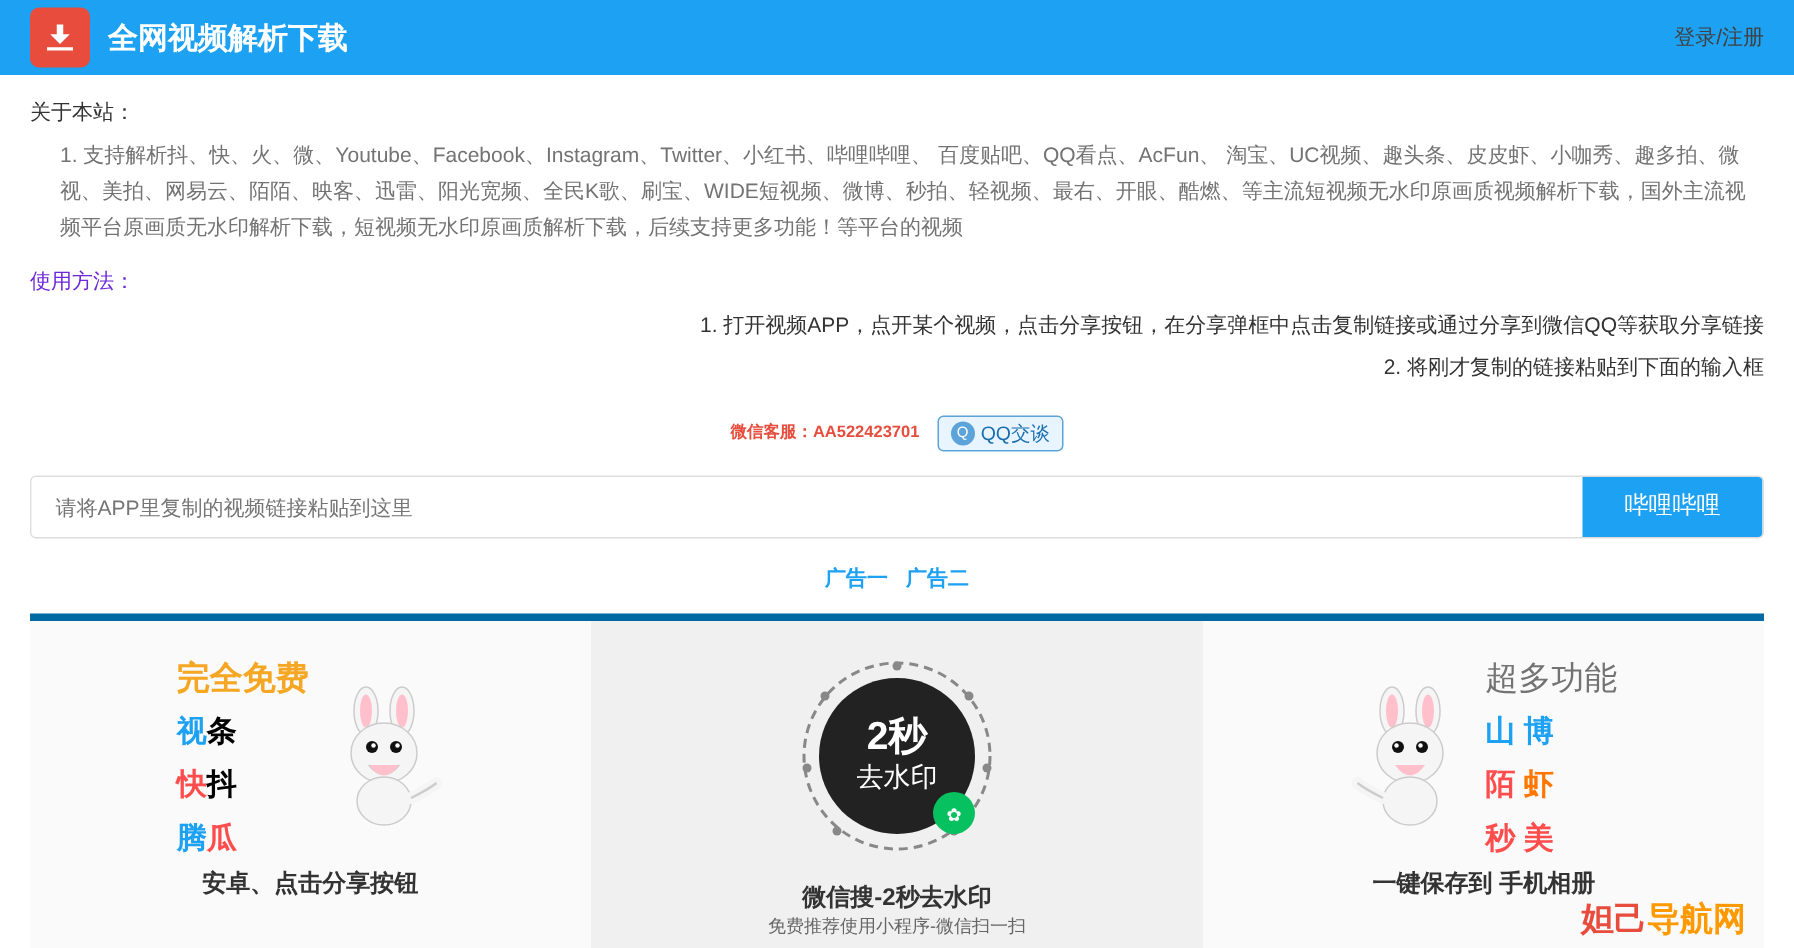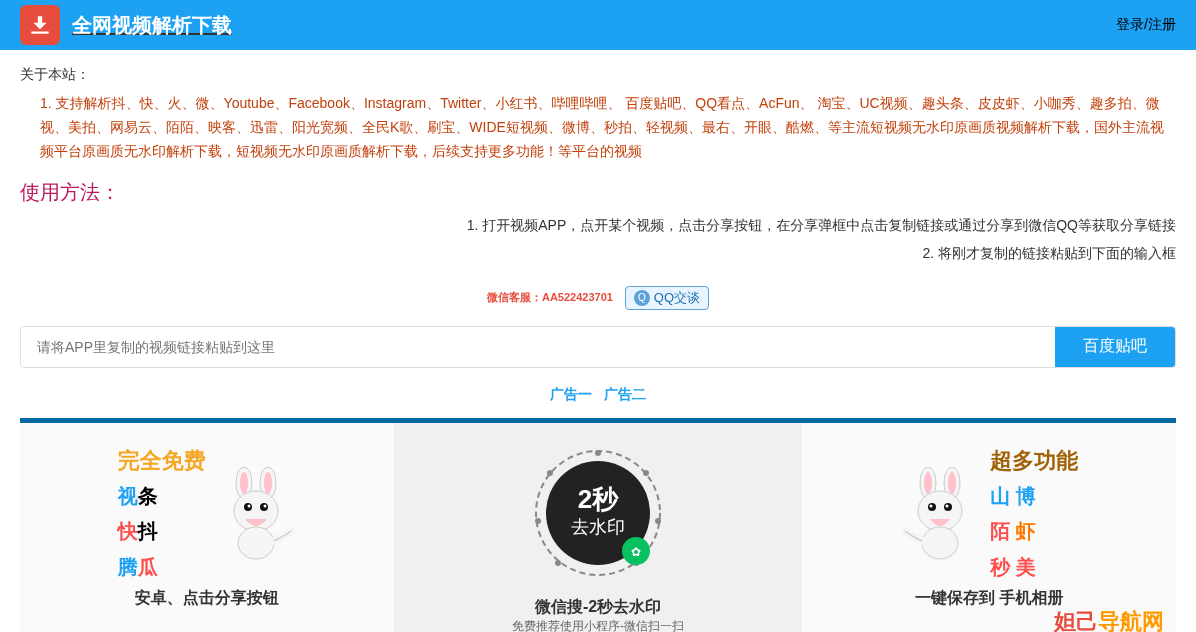--- a/index.html
+++ b/index.html
@@ -11,21 +11,20 @@
       height: 50px;
       display: flex;
       align-items: center;
       justify-content: space-between;
       padding: 0 20px;
     }
     .header-left {
       display: flex;
       align-items: center;
       gap: 12px;
-      text-decoration: underline;
     }
     .header-logo {
       width: 40px;
       height: 40px;
       background: #e74c3c;
       border-radius: 6px;
       display: flex;
       align-items: center;
       justify-content: center;
     }
@@ -33,21 +32,21 @@
       width: 26px;
       height: 26px;
       fill: white;
     }
     .header-title {
       color: white;
       font-size: 20px;
       font-weight: bold;
     }
     .header-login {
-      color: #000000;
+      color: #404040;
       font-size: 14px;
       cursor: pointer;
     }
 
     
     .main {
       padding: 16px 20px;
     }
 
     .about-title {
@@ -57,34 +56,34 @@
     }
 
     .about-list {
       list-style: none;
       padding-left: 20px;
       margin-bottom: 14px;
     }
     .about-list li {
       margin-bottom: 16px;
       line-height: 1.7;
-      color: #c2410c;
+      color: #737373;
       font-size: 14px;
     }
     .about-list li::before {
       content: counter(li-counter) ". ";
       counter-increment: li-counter;
     }
     .about-list {
       counter-reset: li-counter;
     }
 
     .usage-title {
-      font-size: 20px;
-      color: #be185d;
+      font-size: 14px;
+      color: #6d28d9;
       margin-bottom: 8px;
     }
     .usage-list {
       list-style: none;
       padding-left: 20px;
       counter-reset: usage-counter;
       margin-bottom: 20px;
     }
     .usage-list li {
       margin-bottom: 4px;
@@ -249,21 +248,21 @@
   <div class="contact-bar">
     <span class="contact-wechat">微信客服：AA522423701</span>
     <button class="qq-btn">
       <span style="display:inline-block;width:16px;height:16px;background:#5ba3d9;border-radius:50%;font-size:10px;color:white;text-align:center;line-height:16px;">Q</span>
       <span>QQ交谈</span>
     </button>
   </div>
 
   <div class="search-bar">
     <input class="search-input" type="text" placeholder="请将APP里复制的视频链接粘贴到这里" style="">
-    <button class="search-btn">百度贴吧</button>
+    <button class="search-btn">哔哩哔哩</button>
   </div>
 
   <div class="ads-bar">
     <a href="#">广告一</a>
     <a href="#">广告二</a>
   </div>
 
   <div class="banner-container">
 
     <div class="panel" style="background:#fafafa;">
@@ -351,21 +350,21 @@
           <circle cx="49" cy="43" r="1.5" fill="white"></circle>
 
           <path d="M30 56 Q40 70 50 56" fill="#ffc0cb"></path>
 
           <ellipse cx="40" cy="80" rx="18" ry="16" fill="#f5f5f5" stroke="#ccc" stroke-width="1"></ellipse>
 
           <path d="M58 78 Q70 72 75 68" stroke="#f5f5f5" stroke-width="8" stroke-linecap="round" fill="none"></path>
           <path d="M58 78 Q70 72 75 68" stroke="#ccc" stroke-width="1.5" fill="none"></path>
         </svg>
         <div class="feature-text-right">
-          <div style="font-size:22px;font-weight:700;color:#a16207;">超多功能</div>
+          <div style="font-size:22px;font-weight:400;color:#737373;">超多功能</div>
           <div>
             <span style="color:#1da1f2;font-size:20px;font-weight:900;">山</span><span style="color:#1da1f2;font-size:20px;font-weight:900;"> 博</span>
           </div>
           <div>
             <span style="color:#ff4d4d;font-size:20px;font-weight:900;">陌</span><span style="color:#ff7700;font-size:20px;font-weight:900;"> 虾</span>
           </div>
           <div>
             <span style="color:#ff4d4d;font-size:20px;font-weight:900;">秒</span><span style="color:#ff4d4d;font-size:20px;font-weight:900;"> 美</span>
           </div>
         </div>

